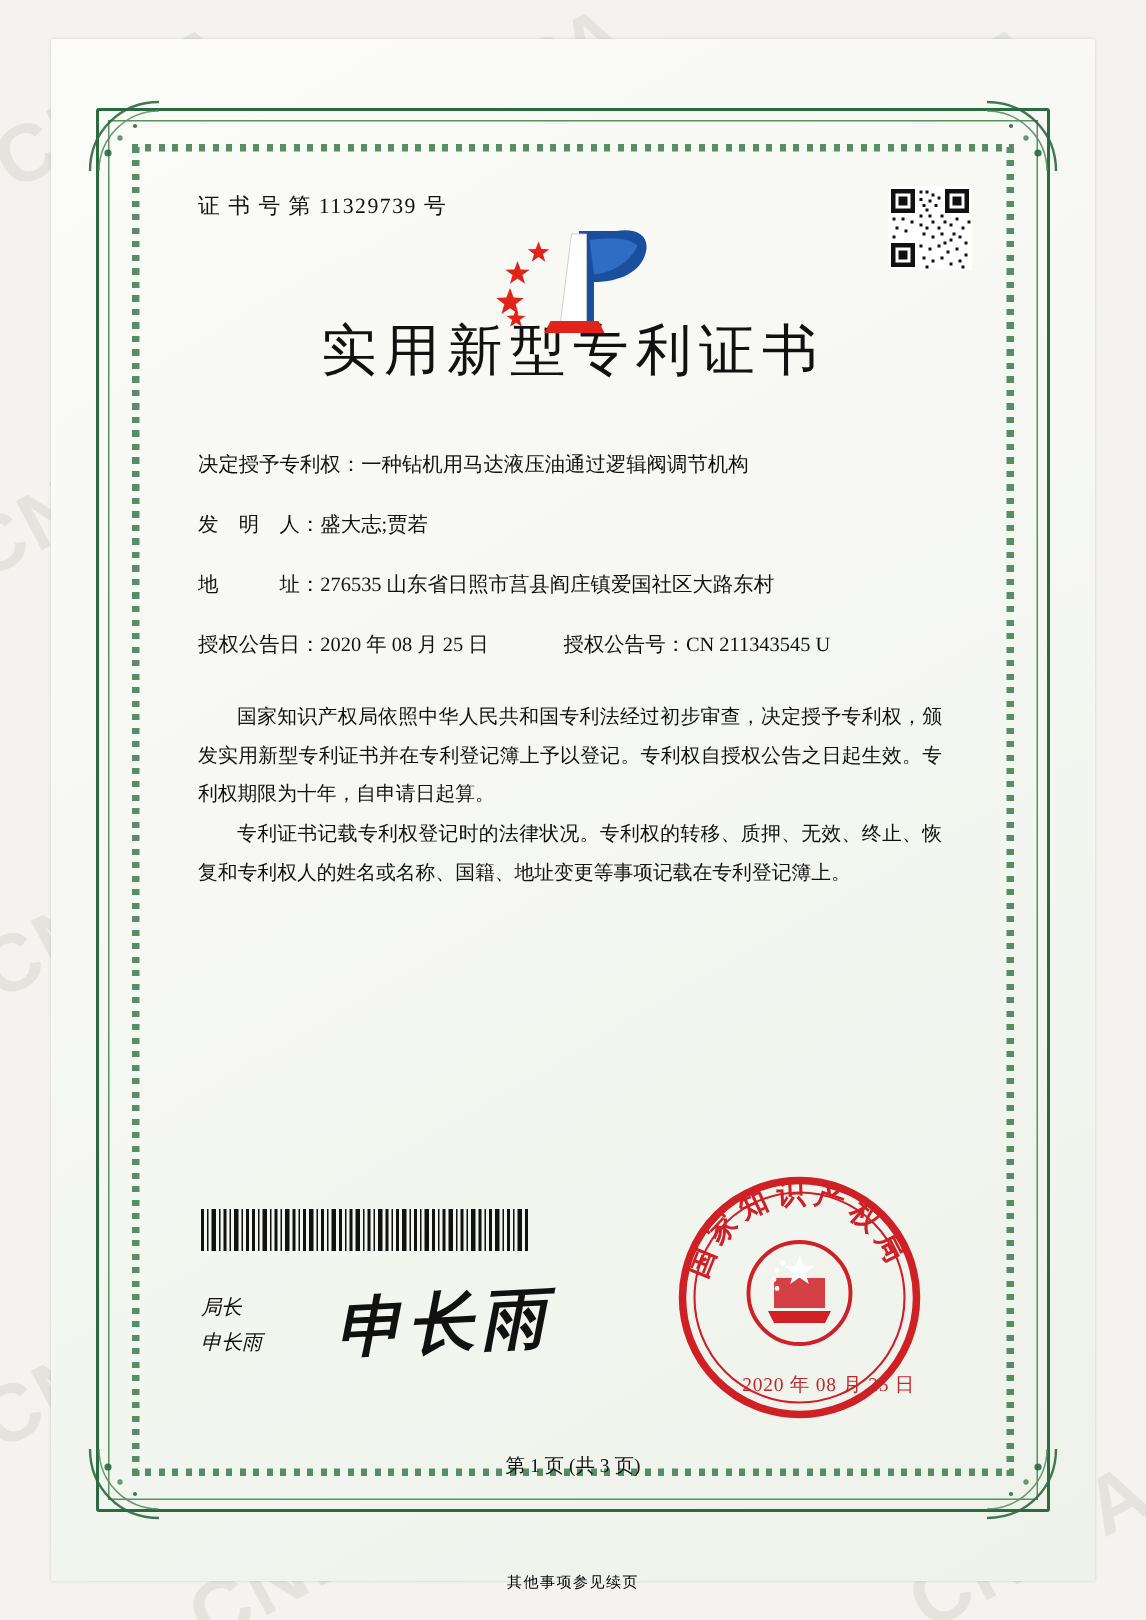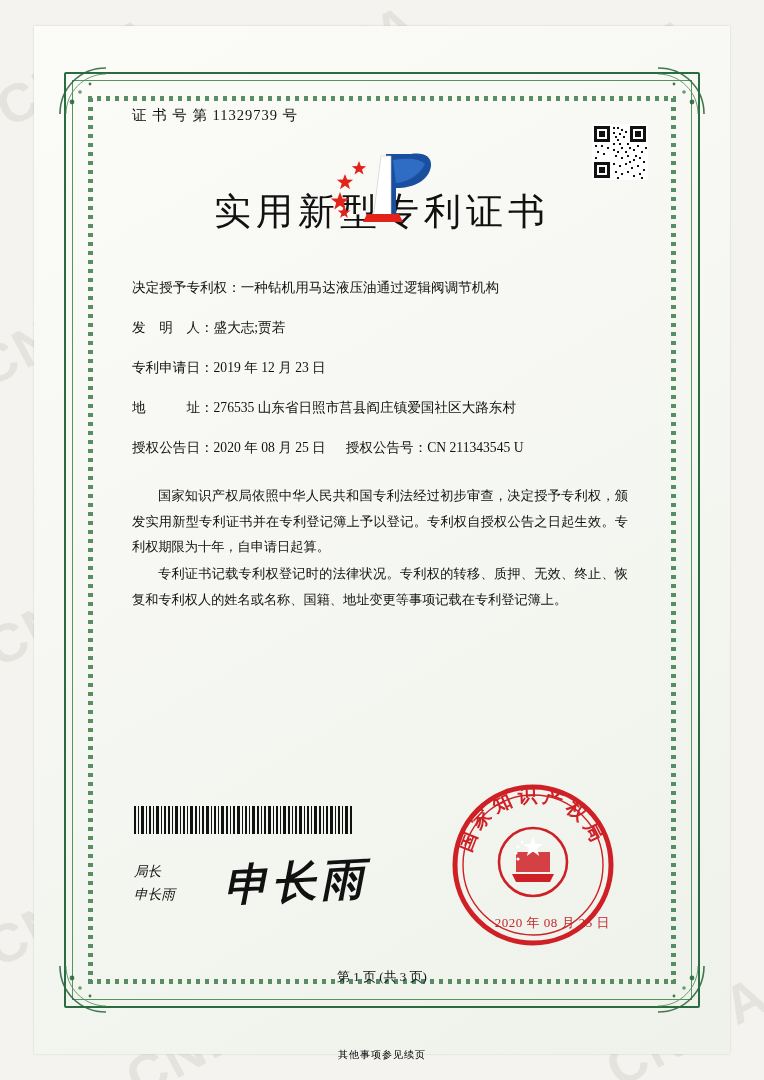--- a/index.html
+++ b/index.html
@@ -96,20 +96,21 @@
     top: 80px;
     right: 60px;
     bottom: 70px;
     z-index: 3;
   }
 
   .cert-no {
     font-size: 14.5px;
     color: #111;
     letter-spacing: 1px;
+    margin-top: 22px;
     margin-left: 38px;
   }
 
   .qr {
     position: absolute;
     right: 22px;
     top: 18px;
     width: 56px;
     height: 56px;
   }
@@ -144,21 +145,21 @@
     margin-bottom: 22px;
     white-space: nowrap;
   }
   .field-label {
     display: inline-block;
   }
   .field-value {
     display: inline;
   }
   .field-row.dual .right-label {
-    margin-left: 20px;
+    margin-left: 50px;
     text-align: right;
   }
 
   .paragraphs {
     margin-top: 26px;
     margin-left: 38px;
     margin-right: 30px;
     font-size: 13.2px;
     line-height: 1.95;
     color: #111;
@@ -395,23 +396,20 @@
     <div class="doc-title">实用新型专利证书</div>
 
     <div class="fields">
       <div class="field-row">
         <span class="field-label">决定授予专利权：</span><span class="field-value">一种钻机用马达液压油通过逻辑阀调节机构</span>
       </div>
       <div class="field-row">
         <span class="field-label">发　明　人：</span><span class="field-value">盛大志;贾若</span>
       </div>
       <div class="field-row">
-        <span class="field-label">专利申请日：</span><span class="field-value">2019 年 12 月 23 日</span>
-      </div>
-      <div class="field-row">
         <span class="field-label">地　　　址：</span><span class="field-value">276535  山东省日照市莒县阎庄镇爱国社区大路东村</span>
       </div>
       <div class="field-row dual">
         <span class="field-label">授权公告日：</span><span class="field-value">2020 年 08 月 25 日</span><span class="right-label">授权公告号：</span><span class="field-value">CN 211343545 U</span>
       </div>
     </div>
 
     <div class="paragraphs">
       <p>国家知识产权局依照中华人民共和国专利法经过初步审查，决定授予专利权，颁发实用新型专利证书并在专利登记簿上予以登记。专利权自授权公告之日起生效。专利权期限为十年，自申请日起算。</p>
       <p>专利证书记载专利权登记时的法律状况。专利权的转移、质押、无效、终止、恢复和专利权人的姓名或名称、国籍、地址变更等事项记载在专利登记簿上。</p>

